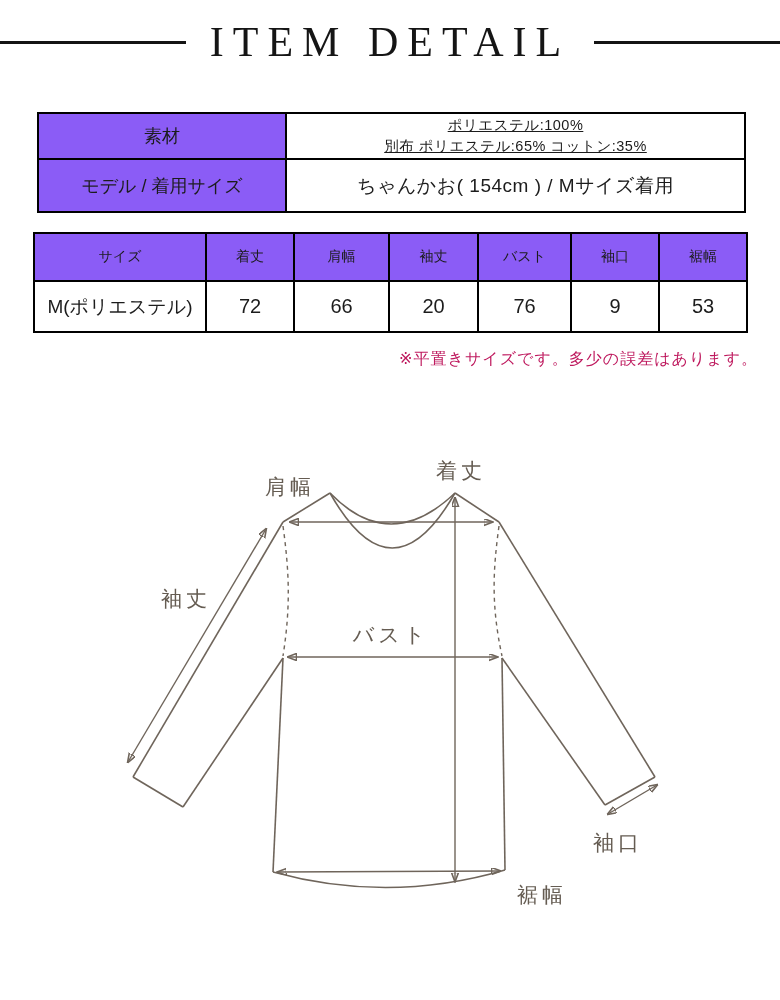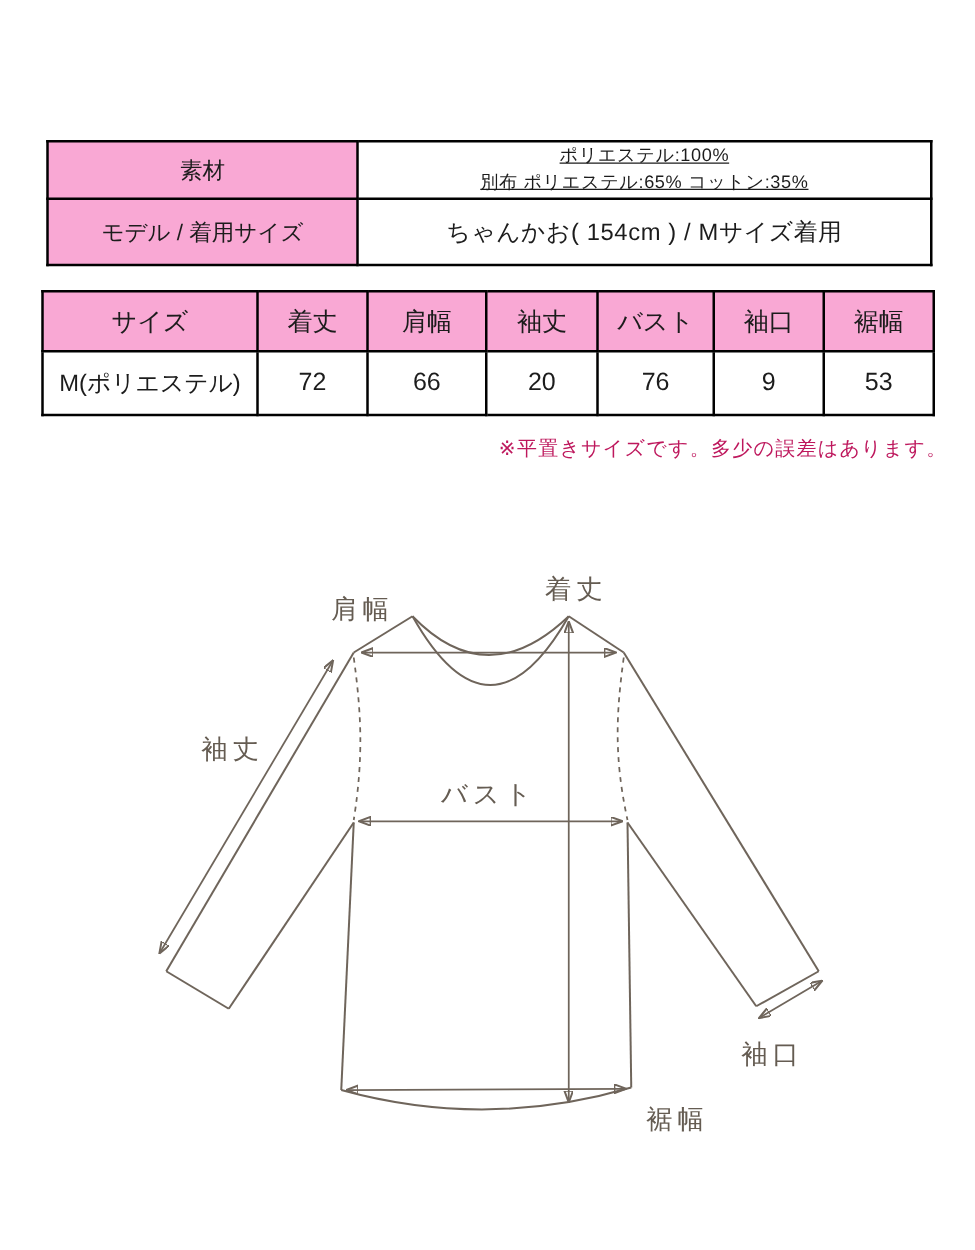--- a/index.html
+++ b/index.html
@@ -10,29 +10,29 @@
   
   .header{position:absolute;top:18px;left:0;width:780px;display:flex;align-items:center;}
   .header .rule{flex:1;height:3px;background:#141414;}
   .header h1{
     margin:0 24px;font-family:"Liberation Serif","DejaVu Serif",serif;font-weight:400;
     font-size:42px;letter-spacing:9px;color:#151515;white-space:nowrap;line-height:48px;
   }
   
   table{border-collapse:collapse;table-layout:fixed;}
   td,th{border:2px solid #000;text-align:center;vertical-align:middle;padding:0;}
-  th{background:#f9a8d4;font-weight:400;}
+  th{background:#8b5cf6;font-weight:400;}
   .spec-table{position:absolute;left:37px;top:112px;width:709px;}
   .spec-table th{width:246px;font-size:18px;}
   .spec-table .r1{height:46px;}
   .spec-table .r2{height:53px;}
   .spec-table .mat-line{font-size:14.5px;line-height:21px;letter-spacing:0.5px;text-decoration:underline;}
   .spec-table .model-val{font-size:19px;letter-spacing:0.5px;}
   .size-table{position:absolute;left:33px;top:232px;width:713px;}
-  .size-table th{height:46px;font-size:20px;font-family:Liberation Serif, serif;}
+  .size-table th{height:46px;font-size:14px;font-family:Liberation Serif, serif;}
   .size-table td{height:49px;font-size:20px;}
   .size-table td.size-name{font-size:19px;}
   
   .note{
     position:absolute;top:349px;right:22px;font-size:16px;letter-spacing:1px;color:#be185d;
   }
   
   .diagram{position:absolute;left:0;top:430px;}
   .diagram path,.diagram line{fill:none;stroke:#6f655b;stroke-width:1.6;}
   .diagram .arrow{stroke-width:1.4;}
@@ -40,20 +40,25 @@
   .diagram text{
     fill:#655c52;font-size:21px;letter-spacing:4px;
     font-family:"Liberation Sans","DejaVu Sans",sans-serif;text-anchor:middle;
   }
 </style>
 </head>
 <body>
 
 <div class="page">
 
+  <div class="header">
+    <div class="rule"></div>
+    <h1>ITEM DETAIL</h1>
+    <div class="rule"></div>
+  </div>
 
   <table class="spec-table">
     <tbody>
       <tr class="r1">
         <th>素材</th>
         <td>
           <div class="mat-line">ポリエステル:100%</div>
           <div class="mat-line">別布 ポリエステル:65% コットン:35%</div>
         </td>
       </tr>

